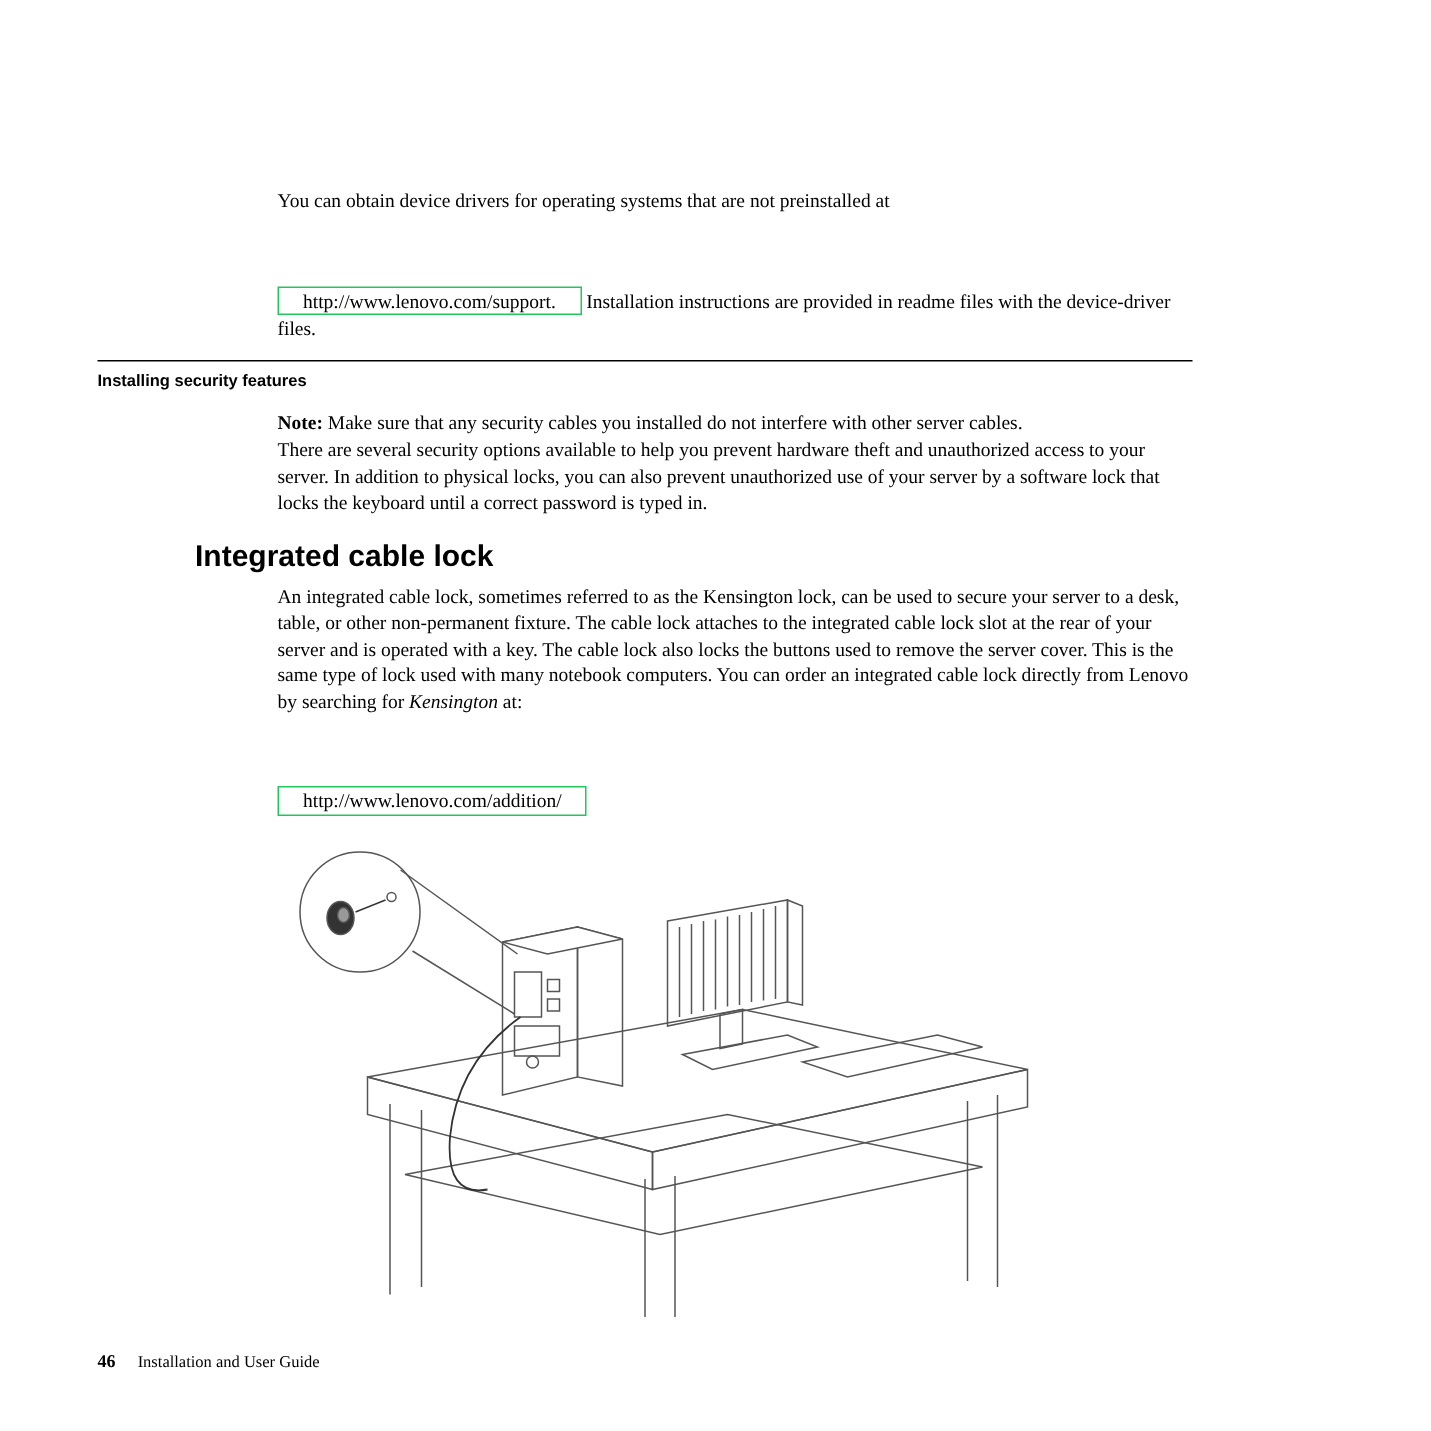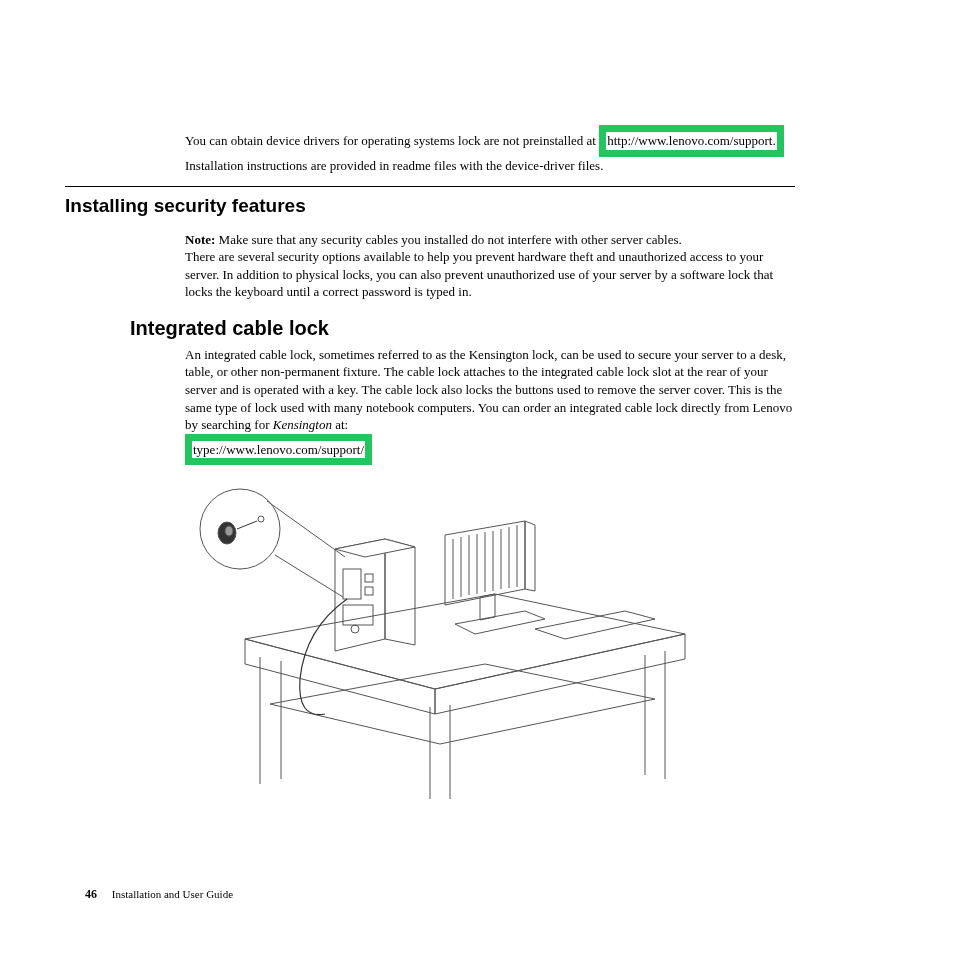--- a/index.html
+++ b/index.html
@@ -18,33 +18,34 @@
     position: absolute;
     left: 65px;
     top: 125px;
     width: 730px;
   }
   .body-indent {
     margin-left: 120px;
     width: 610px;
   }
   .link-box {
-    border: 7px solid #22c55e;
-    padding: 0 1px;
+    border: 1px solid #22c55e;
+    padding: 0 16px;
     display: inline-block;
+    margin-top: 48px;
   }
   .hr {
     border-top: 1px solid #000;
     margin: 12px 0 6px 0;
     width: 100%;
   }
   h1.section {
     font-family: Helvetica, Arial, sans-serif;
     font-weight: bold;
-    font-size: 19px;
+    font-size: 11px;
     margin: 4px 0 6px 0;
   }
   h2.subsection {
     font-family: Helvetica, Arial, sans-serif;
     font-weight: bold;
     font-size: 20px;
     margin: 14px 0 4px 65px;
   }
   .italic { font-style: italic; font-family: Liberation Serif, serif; }
   .figure {
@@ -55,59 +56,58 @@
   .caption {
     font-family: Helvetica, Arial, sans-serif;
     font-style: italic;
     font-size: 11px;
     margin-top: 8px;
     margin-left: 120px;
   }
   .footer {
     position: absolute;
     left: 65px;
-    bottom: 52px;
+    bottom: 38px;
     font-size: 11px;
-    margin-left: 20px;
   }
   .footer .pg {
     font-weight: bold;
     font-size: 12px;
     margin-right: 12px;
   }
   svg { display: block; }
 </style>
 </head>
 <body>
 
 <div class="page">
 
   <div class="body-indent">
-    <span>You can obtain device drivers for operating systems lock are not preinstalled at</span>
+    <span>You can obtain device drivers for operating systems that are not preinstalled at</span>
     <span class="link-box">http://www.lenovo.com/support.</span>
     <span>Installation instructions are provided in readme files with the device-driver files.</span>
   </div>
 
   <div class="hr"></div>
 
   <h1 class="section">Installing security features</h1>
 
   <div class="body-indent" style="margin-top:12px;">
     <strong>Note:</strong>
     <span>Make sure that any security cables you installed do not interfere with other server cables.</span>
   </div>
 
   <div class="body-indent">There are several security options available to help you prevent hardware theft and unauthorized access to your server. In addition to physical locks, you can also prevent unauthorized use of your server by a software lock that locks the keyboard until a correct password is typed in.</div>
 
   <h2 class="subsection">Integrated cable lock</h2>
 
   <div class="body-indent">
     <span>An integrated cable lock, sometimes referred to as the Kensington lock, can be used to secure your server to a desk, table, or other non-permanent fixture. The cable lock attaches to the integrated cable lock slot at the rear of your server and is operated with a key. The cable lock also locks the buttons used to remove the server cover. This is the same type of lock used with many notebook computers. You can order an integrated cable lock directly from Lenovo by searching for</span>
     <span class="italic">Kensington</span><span> at:</span><br>
-    <span class="link-box">type://www.lenovo.com/support/</span>
+    <span class="link-box">http://www.lenovo.com/addition/</span>
   </div>
 
   <div class="figure">
     <svg width="510" height="320" viewBox="0 0 510 320">
       <g fill="none" stroke="#555" stroke-width="1">
 
         <path d="M60 160 L310 115 L500 155 L250 210 Z"></path>
 
         <path d="M60 160 L60 185 L250 235 L250 210 Z"></path>
         <path d="M250 210 L250 235 L500 180 L500 155 Z"></path>

